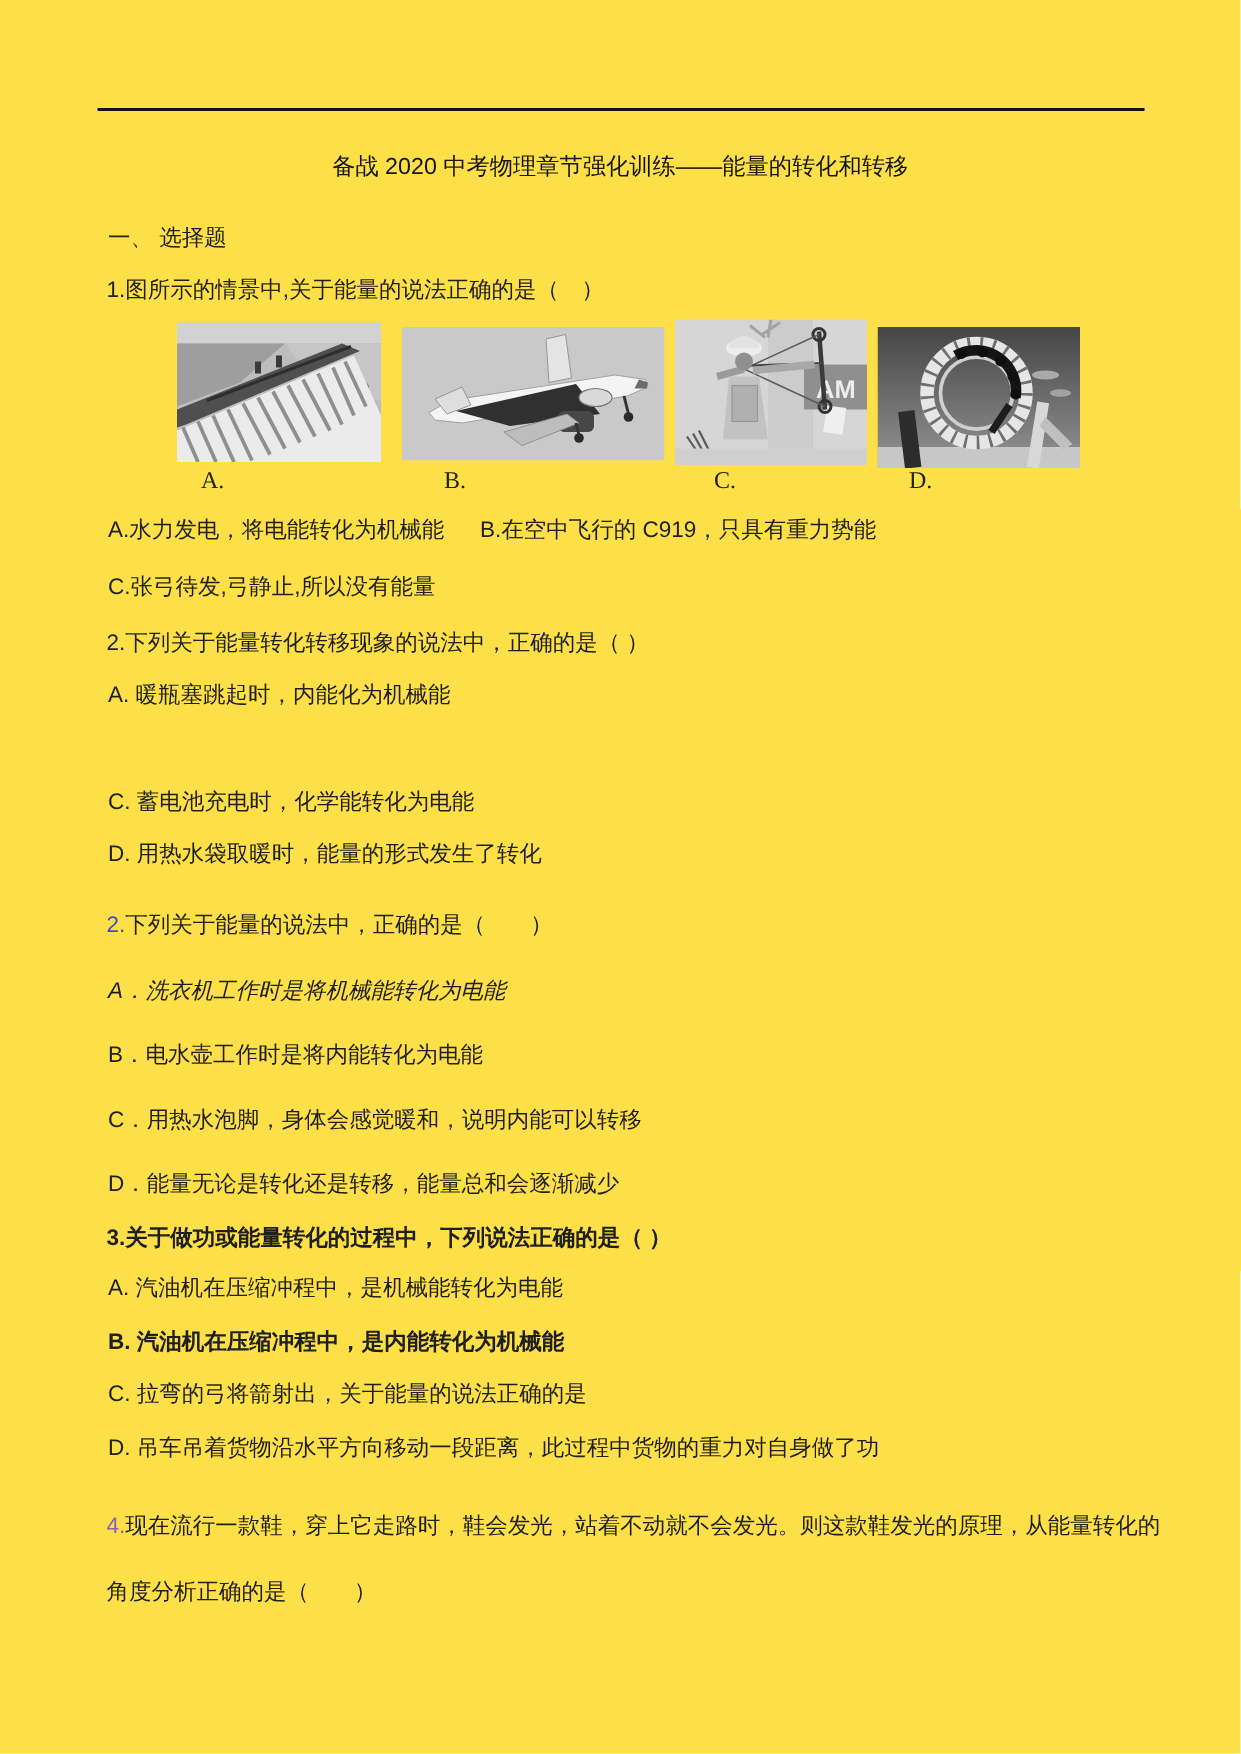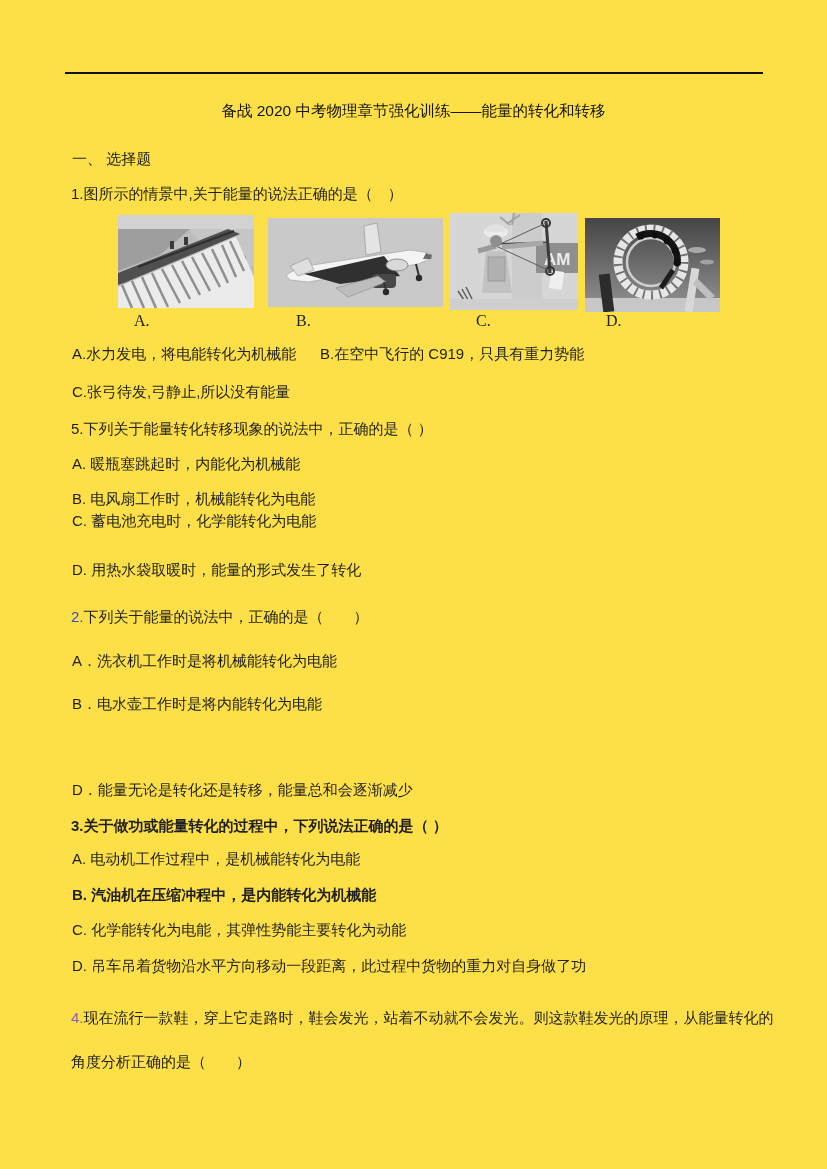--- a/index.html
+++ b/index.html
@@ -124,36 +124,36 @@
 
   <div class="figlabel" style="left:134px; top:312px;">A.</div>
   <div class="figlabel" style="left:296px; top:312px;">B.</div>
   <div class="figlabel" style="left:476px; top:312px;">C.</div>
   <div class="figlabel" style="left:606px; top:312px;">D.</div>
 
   <div class="t" style="left:72px;  top:344px;">A.水力发电，将电能转化为机械能</div>
   <div class="t" style="left:320px; top:344px;">B.在空中飞行的 C919，只具有重力势能</div>
   <div class="t" style="left:72px;  top:382px;">C.张弓待发,弓静止,所以没有能量</div>
 
-  <div class="t" style="left:71px; top:419px;">5.下列关于能量转化转移现象的说法中，正确的是（ ）</div>
+  <div class="t" style="left:71px; top:419px;">2.下列关于能量转化转移现象的说法中，正确的是（ ）</div>
   <div class="t" style="left:72px; top:454px;">A. 暖瓶塞跳起时，内能化为机械能</div>
-  <div class="t" style="left:72px; top:489px;">B. 电风扇工作时，机械能转化为电能</div>
-  <div class="t" style="left:72px; top:511px;">C. 蓄电池充电时，化学能转化为电能</div>
+  <div class="t" style="left:72px; top:525px;">C. 蓄电池充电时，化学能转化为电能</div>
   <div class="t" style="left:72px; top:560px;">D. 用热水袋取暖时，能量的形式发生了转化</div>
 
   <div class="t" style="left:71px; top:607px;">
     <span class="num-blue">2.</span><span>下列关于能量的说法中，正确的是（　　）</span>
   </div>
-  <div class="t" style="left:72px; top:651px;">A．洗衣机工作时是将机械能转化为电能</div>
+  <div class="t" style="left:72px; top:651px;font-style:italic;">A．洗衣机工作时是将机械能转化为电能</div>
   <div class="t" style="left:72px; top:694px;">B．电水壶工作时是将内能转化为电能</div>
+  <div class="t" style="left:72px; top:737px;">C．用热水泡脚，身体会感觉暖和，说明内能可以转移</div>
   <div class="t" style="left:72px; top:780px;">D．能量无论是转化还是转移，能量总和会逐渐减少</div>
 
   <div class="t" style="left:71px; top:816px;font-weight:bold;">3.关于做功或能量转化的过程中，下列说法正确的是（ ）</div>
-  <div class="t" style="left:72px; top:849px;">A. 电动机工作过程中，是机械能转化为电能</div>
+  <div class="t" style="left:72px; top:849px;">A. 汽油机在压缩冲程中，是机械能转化为电能</div>
   <div class="t" style="left:72px; top:885px;font-weight:bold;">B. 汽油机在压缩冲程中，是内能转化为机械能</div>
-  <div class="t" style="left:72px; top:920px;">C. 化学能转化为电能，其弹性势能主要转化为动能</div>
+  <div class="t" style="left:72px; top:920px;">C. 拉弯的弓将箭射出，关于能量的说法正确的是</div>
   <div class="t" style="left:72px; top:956px;">D. 吊车吊着货物沿水平方向移动一段距离，此过程中货物的重力对自身做了功</div>
 
   <div class="q4para">
     <span class="num-purple">4.</span><span>现在流行一款鞋，穿上它走路时，鞋会发光，站着不动就不会发光。则这款鞋发光的原理，从能量转化的角度分析正确的是（　　）</span>
   </div>
 
 </div>
 
 </body></html>

